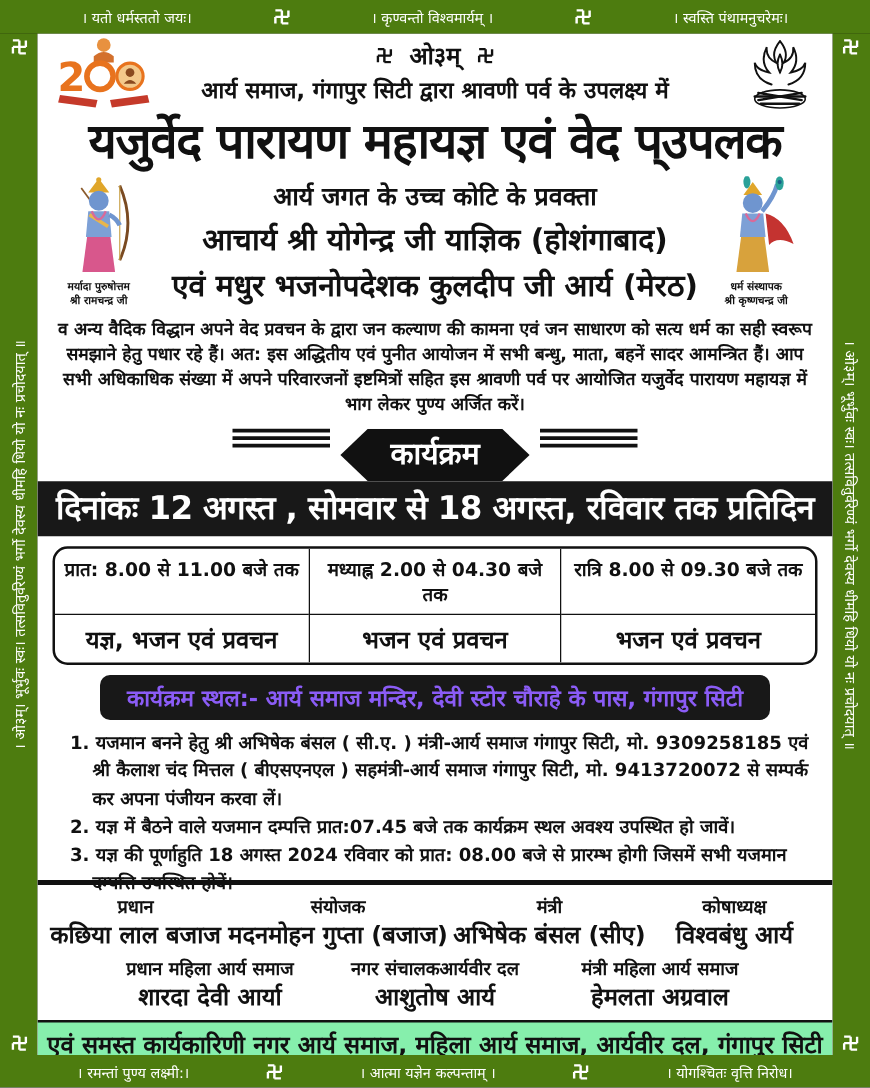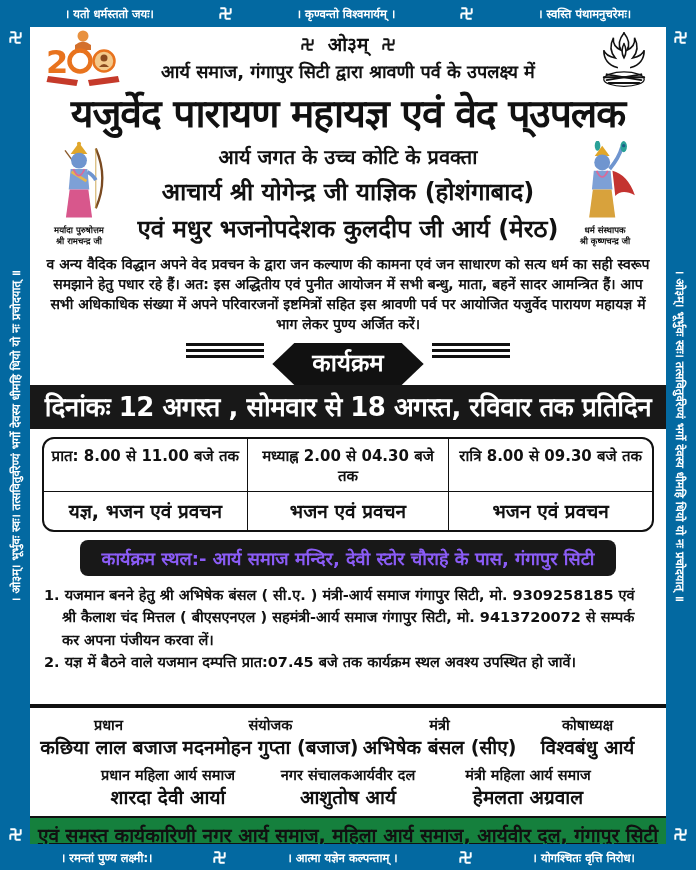--- a/index.html
+++ b/index.html
@@ -1,20 +1,20 @@
 <!DOCTYPE html>
 <html><head>
 <meta charset="utf-8">
 <style>
   * { margin:0; padding:0; box-sizing:border-box; }
   html,body { width:696px; height:870px; overflow:hidden; }
   body { background:#0d0d0d; position:relative; font-family:"DejaVu Sans","Liberation Sans",sans-serif; color:#111; }
 
   
-  .strip { position:absolute; background:#0369a1; color:#fff; font-weight:bold; }
+  .strip { position:absolute; background:#4d7c0f; color:#fff; font-weight:normal; }
   .strip-top    { top:0; left:0; right:0; height:27px; display:flex; align-items:center; justify-content:space-evenly; font-size:11.5px; white-space:nowrap; }
   .strip-bottom { bottom:0; left:0; right:0; height:26px; display:flex; align-items:center; justify-content:space-evenly; font-size:11.5px; white-space:nowrap; }
   .strip-left   { top:27px; bottom:26px; left:0; width:30px; }
   .strip-right  { top:27px; bottom:26px; right:0; width:30px; }
   .rot { position:absolute; top:50%; left:50%; width:810px; height:28px;
          display:flex; align-items:center; justify-content:space-between;
          font-size:11.5px; white-space:nowrap; }
   .rot-left  { transform:translate(-50%,-50%) rotate(-90deg); }
   .rot-right { transform:translate(-50%,-50%) rotate(90deg); }
 
@@ -66,34 +66,34 @@
            display:grid; grid-template-columns:1fr 1fr 1fr; }
   .sc { text-align:center; padding:6px 2px; font-weight:bold; }
   .sc.time { font-size:15px; border-bottom:1.5px solid #111; }
   .sc.act  { font-size:19px; font-weight:900; }
   .sc.mid  { border-left:1.5px solid #111; border-right:1.5px solid #111; }
 
   .venuebar { flex:0 0 auto; background:#181818; color:#8b5cf6; font-size:18px; font-weight:bold;
               text-align:center; border-radius:8px; margin:2px auto 4px auto; padding:6px 22px; white-space:nowrap; }
 
   
-  .notes { flex:0 0 auto; padding:4px 14px 0 14px; height:120px; }
+  .notes { flex:0 0 auto; padding:4px 14px 0 14px; height:120px;margin-left:12px; }
   .note { font-size:14.5px; font-weight:bold; line-height:1.55; padding-left:18px; text-indent:-18px; }
 
   .divider { flex:0 0 auto; border-top:4px solid #111; margin:4px 0 0 0; }
 
   
   .officials { flex:0 0 auto; padding:6px 8px 2px 8px; }
   .off-row1 { display:grid; grid-template-columns:1fr 1.3fr 1.1fr 1fr; text-align:center; }
   .off-row2 { display:grid; grid-template-columns:1fr 1fr 1fr; text-align:center; margin:4px 40px 0 40px; }
   .off-title { font-size:14.5px; font-weight:bold; }
   .off-name  { font-size:19px; font-weight:900; white-space:nowrap; }
 
-  .graybar { flex:0 0 auto; background:#15803d; border-top:2px solid #111; border-bottom:2px solid #111;
-             font-size:19px; font-weight:900; text-align:center; padding:4px 2px; margin-top:4px; white-space:nowrap;text-decoration:underline; }
+  .graybar { flex:0 0 auto; background:#86efac; border-top:2px solid #111; border-bottom:2px solid #111;
+             font-size:19px; font-weight:900; text-align:center; padding:4px 2px; margin-top:4px; white-space:nowrap; }
   .organizer { flex:0 0 auto; font-size:29px; font-weight:900; text-align:center; padding-top:4px; }
 </style>
 </head>
 <body>
 
 <div class="strip strip-top">
   <span>। यतो धर्मस्ततो जयः।</span>
   <span class="swastika">
       <svg viewBox="0 0 10 10">
         <path d="M1 5h8M5 1v8M5 1H1M5 9h4M1 5v4M9 5V1" fill="none" stroke="currentColor" stroke-width="1.5"></path>
@@ -280,20 +280,21 @@
       <div class="sc act mid">भजन एवं प्रवचन</div>
       <div class="sc act">भजन एवं प्रवचन</div>
     </div>
   </div>
 
   <div class="venuebar">कार्यक्रम स्थल:- आर्य समाज मन्दिर, देवी स्टोर चौराहे के पास, गंगापुर सिटी</div>
 
   <div class="notes">
     <div class="note">1. यजमान बनने हेतु श्री अभिषेक बंसल ( सी.ए. ) मंत्री-आर्य समाज गंगापुर सिटी, मो. 9309258185 एवं श्री कैलाश चंद मित्तल ( बीएसएनएल ) सहमंत्री-आर्य समाज गंगापुर सिटी, मो. 9413720072 से सम्पर्क कर अपना पंजीयन करवा लें।</div>
     <div class="note">2. यज्ञ में बैठने वाले यजमान दम्पत्ति प्रात:07.45 बजे तक कार्यक्रम स्थल अवश्य उपस्थित हो जावें।</div>
+    <div class="note">3. यज्ञ की पूर्णाहुति 18 अगस्त 2024 रविवार को प्रात: 08.00 बजे से प्रारम्भ होगी जिसमें सभी यजमान दम्पत्ति उपस्थित होवें।</div>
   </div>
 
   <div class="divider"></div>
 
   <div class="officials">
     <div class="off-row1">
       <div>
         <div class="off-title">प्रधान</div>
         <div class="off-name">कछिया लाल बजाज</div>
       </div>

